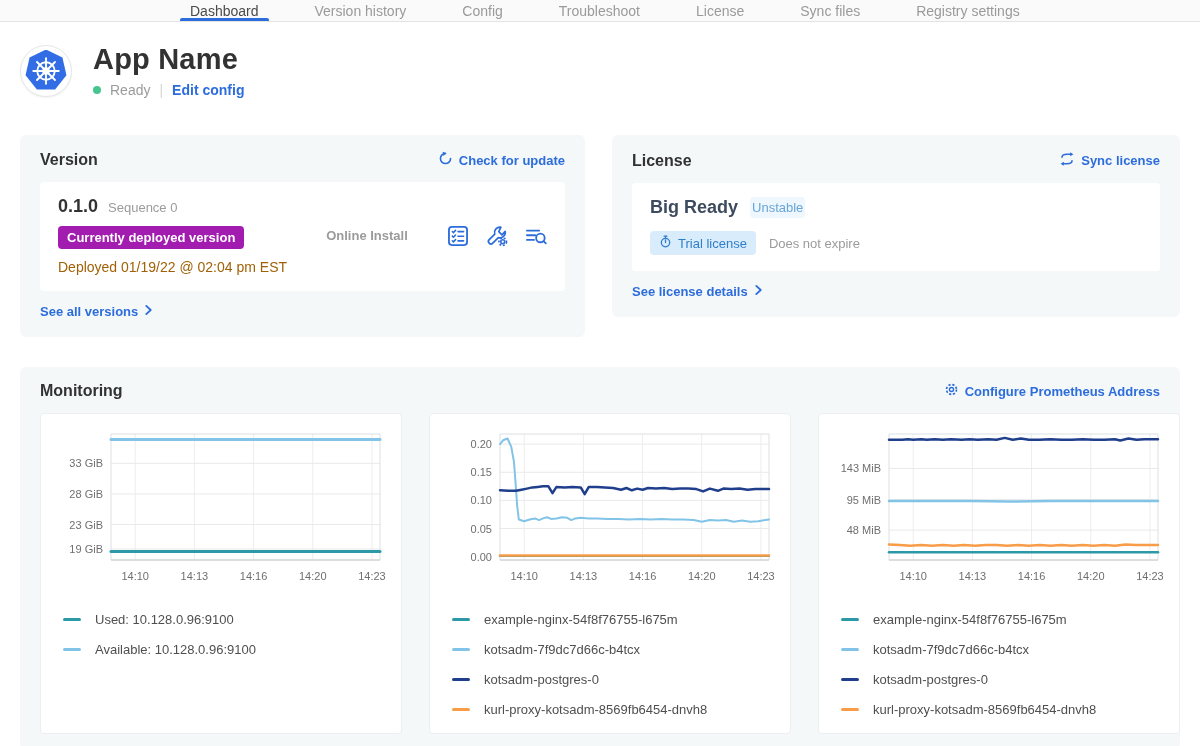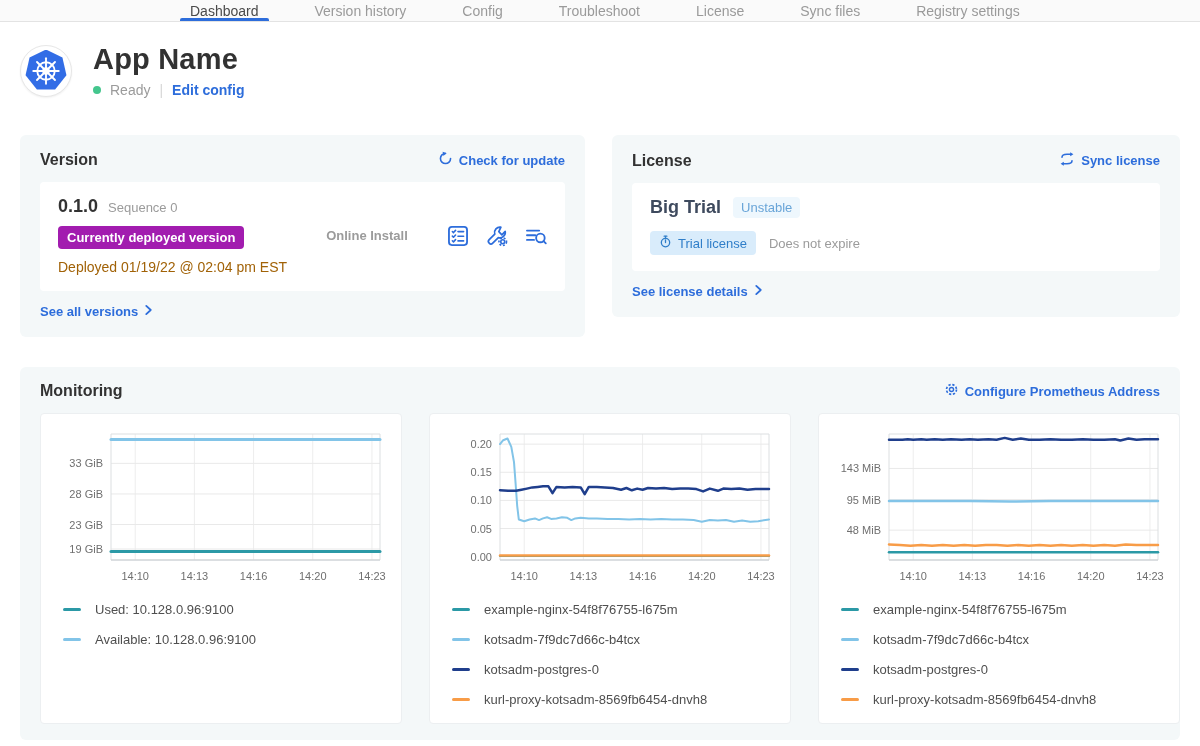--- a/index.html
+++ b/index.html
@@ -55,33 +55,33 @@
   .deployed-at { margin-top:10px; font-size:14px; color:#a16207; }
   .ver-mid { flex:1 1 auto; display:flex; align-items:center; justify-content:center;
              font-size:13px; font-weight:bold; color:#9b9b9b; }
   .ver-actions { display:flex; align-items:center; gap:17px; }
   .icon-btn { cursor:pointer; display:flex; align-items:center; }
 
   
   .license-card { width:568px; }
   .lic-row1 { display:flex; align-items:center; gap:12px; }
   .lic-customer { font-size:18px; font-weight:bold; color:#3e4a5e; }
-  .channel-badge { background:#eef7fd; color:#69a5d8; font-size:13px; padding:3px 8px; border-radius:4px; }
+  .channel-badge { background:#eef7fd; color:#69a5d8; font-size:13px; padding:3px 2px; border-radius:4px; }
   .lic-row2 { display:flex; align-items:center; gap:13px; margin-top:13px; }
   .trial-badge { display:flex; align-items:center; gap:6px; background:#d9ecfb; color:#2f7ec9;
                  font-size:13px; font-weight:normal; padding:4px 9px; border-radius:4px; }
   .lic-expiry { font-size:13px; color:#9b9b9b; }
 
   
   .monitoring { margin-top:30px; padding:15px 20px 16px; }
   .charts-row { display:flex; gap:27px; align-items:stretch; }
   .chart-card { flex:1 1 0; background:#fff; border:1px solid #eceff1; border-radius:4px;
                 padding:12px 14px 16px; display:flex; flex-direction:column; }
   .chart-svg { width:100%; }
-  .chart-legend { margin-top:14px; display:flex; flex-direction:column; gap:15px; flex:1 1 auto; }
+  .chart-legend { margin-top:24px; display:flex; flex-direction:column; gap:15px; flex:1 1 auto; }
   .legend-row { display:flex; align-items:center; gap:14px; padding-left:8px; }
   .legend-dash { width:18px; height:3px; border-radius:2px; flex:0 0 auto; }
   .legend-label { font-size:13px; color:#4f4f4f; }
 </style>
 </head>
 <body>
 
 <nav class="tabbar">
   <div class="tab active">Dashboard</div>
   <div class="tab">Version history</div>
@@ -208,21 +208,21 @@
               <path d="M13 9.8 C13 12.1 11 12.8 8 12.8 L4.4 12.8" fill="none" stroke="#2d6ddb" stroke-width="1.6" stroke-linecap="round"></path>
               <path d="M4.8 10.8 L1.6 12.8 L4.8 14.8 Z" fill="#2d6ddb"></path>
             </svg>
           </span>
           <span>Sync license</span>
         </div>
       </div>
 
       <div class="inner-card">
         <div class="lic-row1">
-          <span class="lic-customer">Big Trial</span>
+          <span class="lic-customer">Big Ready</span>
           <span class="channel-badge">Unstable</span>
         </div>
         <div class="lic-row2">
           <span class="trial-badge">
             <span>
               <svg width="13" height="13" viewBox="0 0 14 14">
                 <g stroke="#2f7ec9" stroke-width="1.4" stroke-linecap="round" fill="none">
                   <circle cx="7" cy="8.2" r="4.5"></circle>
                   <line x1="7" y1="8.2" x2="7" y2="5.4"></line>
                   <line x1="5.5" y1="1.3" x2="8.5" y2="1.3"></line>

